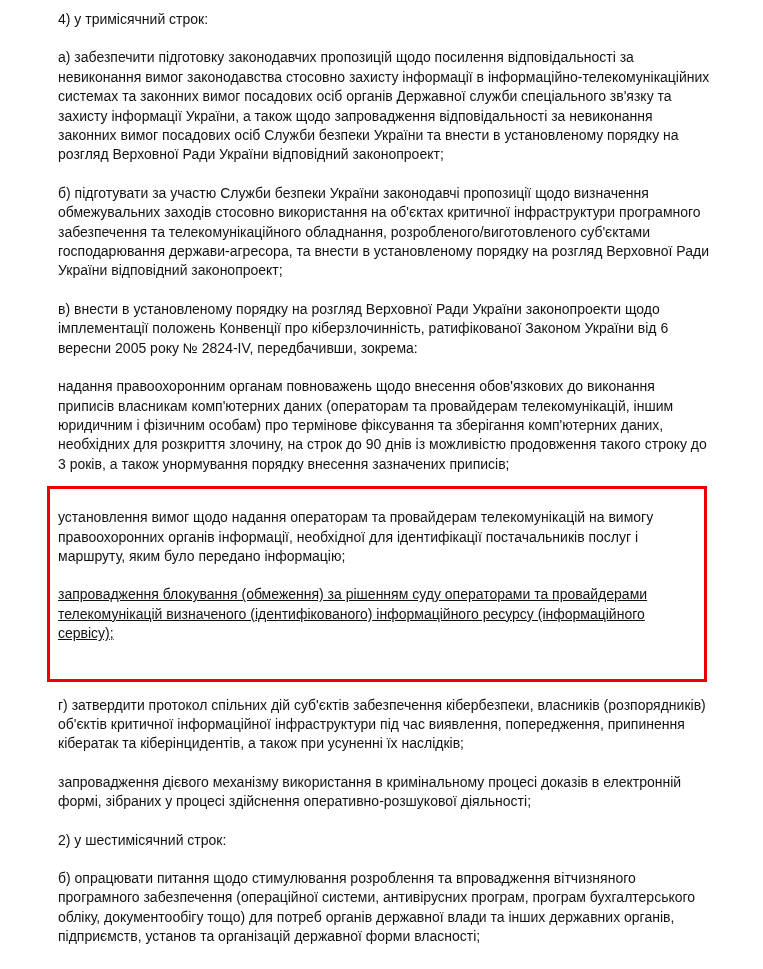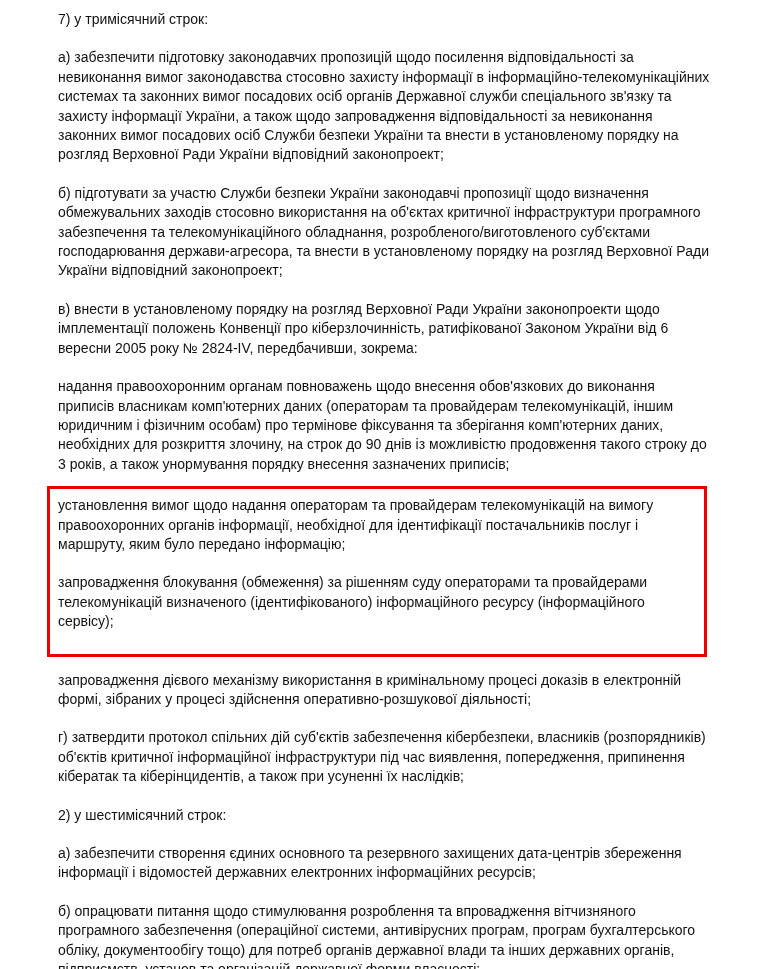--- a/index.html
+++ b/index.html
@@ -21,41 +21,41 @@
     font-size: 14px;
     line-height: 19.4px;
     text-align: left;
   }
   .page p {
     margin: 0 0 19px 0;
   }
   .highlight-box {
     border: 3px solid #701a75;
     margin: -7px 6px 14px -11px;
-    padding: 7px 10px 3px 8px;
+    padding: 19px 10px 3px 8px;
   }
   .highlight-box p:last-child {
-    margin-bottom: 19px;
+    margin-bottom: 32px;
+    text-decoration: underline;
   }
 </style>
 </head>
 <body style="background: rgb(255, 255, 255); color: rgb(18, 18, 18);">
 
 <div class="page">
 
-  <p>7) у тримісячний строк:</p>
+  <p>4) у тримісячний строк:</p>
   <p>а) забезпечити підготовку законодавчих пропозицій щодо посилення відповідальності за невиконання вимог законодавства стосовно захисту інформації в інформаційно-телекомунікаційних системах та законних вимог посадових осіб органів Державної служби спеціального зв'язку та захисту інформації України, а також щодо запровадження відповідальності за невиконання законних вимог посадових осіб Служби безпеки України та внести в установленому порядку на розгляд Верховної Ради України відповідний законопроект;</p>
   <p>б) підготувати за участю Служби безпеки України законодавчі пропозиції щодо визначення обмежувальних заходів стосовно використання на об'єктах критичної інфраструктури програмного забезпечення та телекомунікаційного обладнання, розробленого/виготовленого суб'єктами господарювання держави-агресора, та внести в установленому порядку на розгляд Верховної Ради України відповідний законопроект;</p>
   <p>в) внести в установленому порядку на розгляд Верховної Ради України законопроекти щодо імплементації положень Конвенції про кіберзлочинність, ратифікованої Законом України від 6 вересни 2005 року № 2824-IV, передбачивши, зокрема:</p>
   <p>надання правоохоронним органам повноважень щодо внесення обов'язкових до виконання приписів власникам комп'ютерних даних (операторам та провайдерам телекомунікацій, іншим юридичним і фізичним особам) про термінове фіксування та зберігання комп'ютерних даних, необхідних для розкриття злочину, на строк до 90 днів із можливістю продовження такого строку до 3 років, а також унормування порядку внесення зазначених приписів;</p>
 
   <div class="highlight-box" style="border-color: rgb(238, 0, 0);">
     <p>установлення вимог щодо надання операторам та провайдерам телекомунікацій на вимогу правоохоронних органів інформації, необхідної для ідентифікації постачальників послуг і маршруту, яким було передано інформацію;</p>
     <p>запровадження блокування (обмеження) за рішенням суду операторами та провайдерами телекомунікацій визначеного (ідентифікованого) інформаційного ресурсу (інформаційного сервісу);</p>
   </div>
 
+  <p>г) затвердити протокол спільних дій суб'єктів забезпечення кібербезпеки, власників (розпорядників) об'єктів критичної інформаційної інфраструктури під час виявлення, попередження, припинення кібератак та кіберінцидентів, а також при усуненні їх наслідків;</p>
   <p>запровадження дієвого механізму використання в кримінальному процесі доказів в електронній формі, зібраних у процесі здійснення оперативно-розшукової діяльності;</p>
-  <p>г) затвердити протокол спільних дій суб'єктів забезпечення кібербезпеки, власників (розпорядників) об'єктів критичної інформаційної інфраструктури під час виявлення, попередження, припинення кібератак та кіберінцидентів, а також при усуненні їх наслідків;</p>
   <p>2) у шестимісячний строк:</p>
-  <p>а) забезпечити створення єдиних основного та резервного захищених дата-центрів збереження інформації і відомостей державних електронних інформаційних ресурсів;</p>
   <p>б) опрацювати питання щодо стимулювання розроблення та впровадження вітчизняного програмного забезпечення (операційної системи, антивірусних програм, програм бухгалтерського обліку, документообігу тощо) для потреб органів державної влади та інших державних органів, підприємств, установ та організацій державної форми власності;</p>
 
 </div>
 
 </body></html>

